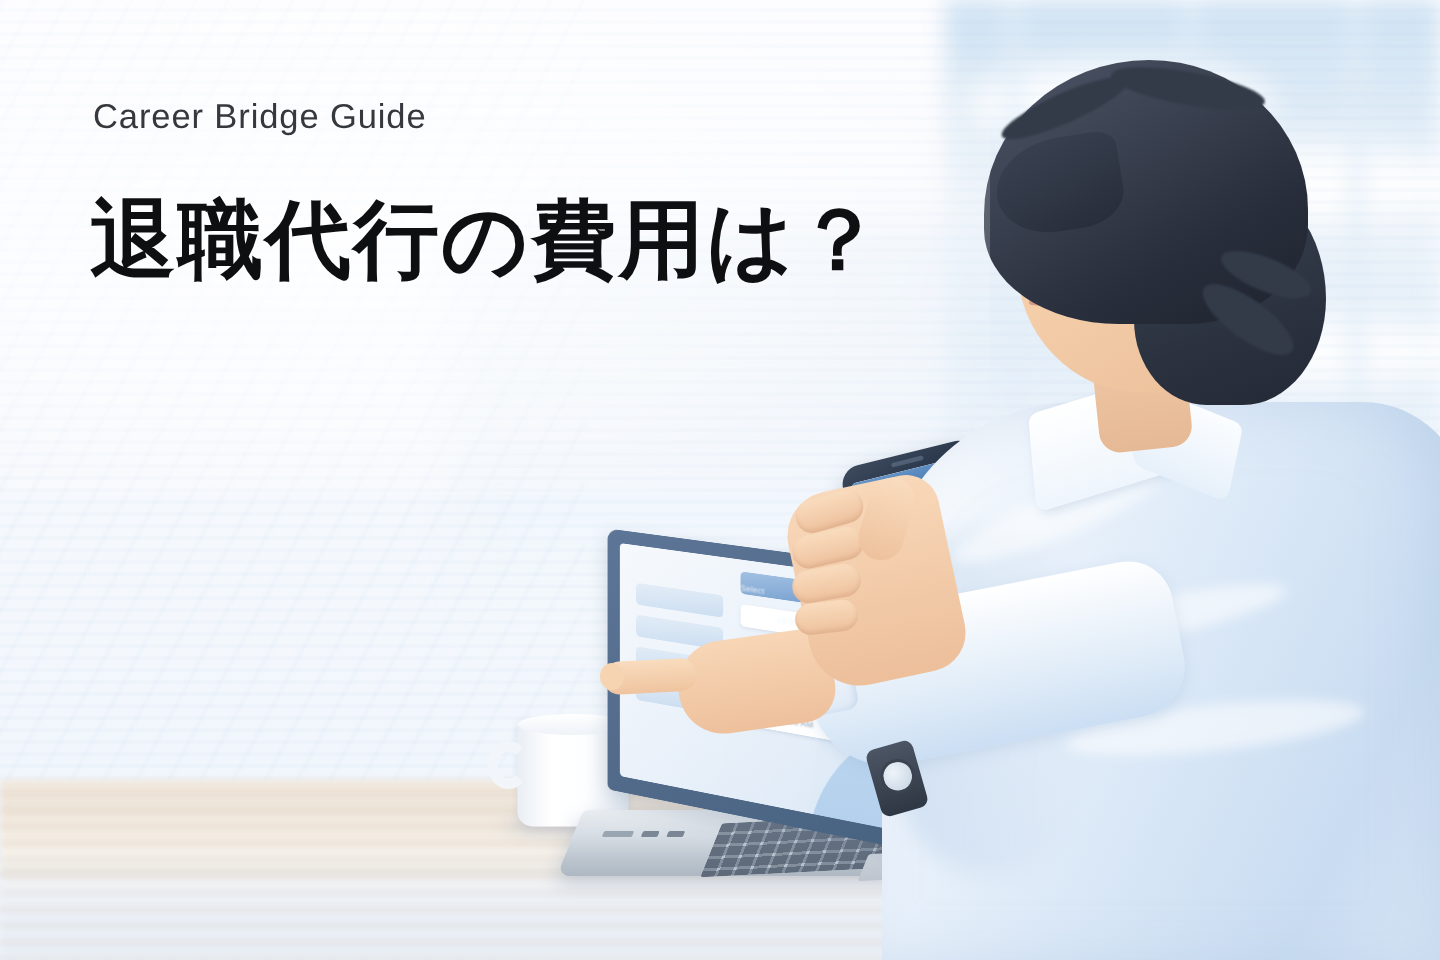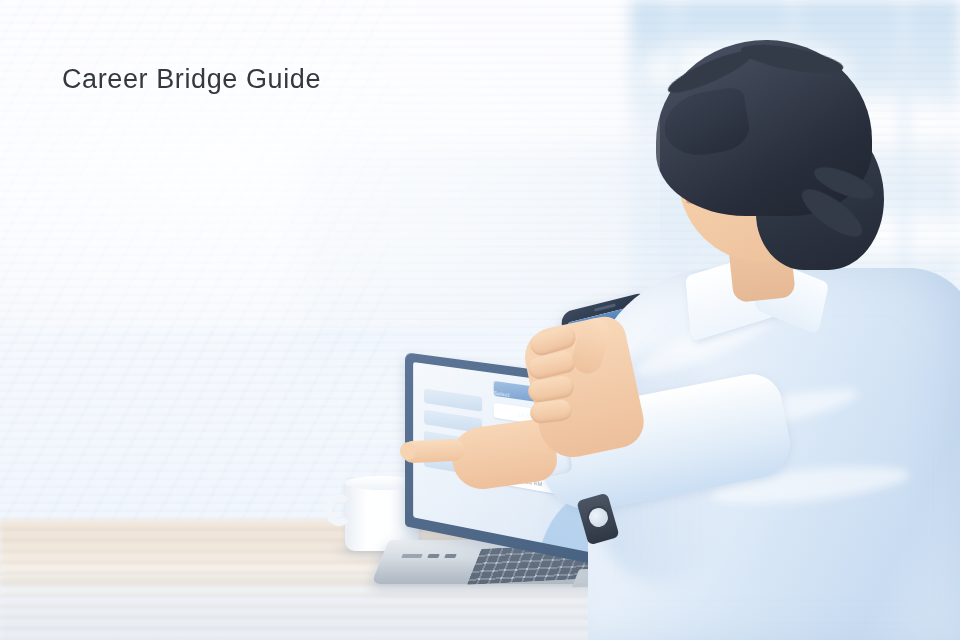--- a/index.html
+++ b/index.html
@@ -382,21 +382,21 @@
   .thumb {
     position:absolute; left:16px; top:318px; width:30px; height:56px;
     background:linear-gradient(to bottom,#f9dcbe,#eec19d);
     border-radius:16px; transform:rotate(16deg);
   }
 
   
   .text-layer { position:absolute; left:0; top:0; width:680px; height:330px; }
   .eyebrow {
     position:absolute; left:62px; top:64px;
-    font-size:27px; font-weight:400; letter-spacing:.6px;
+    font-size:23px; font-weight:400; letter-spacing:.6px;
     color:#35383d;
   }
   .headline {
     position:absolute; left:60px; top:130px;
     font-size:57px; font-weight:700; letter-spacing:1.5px;
     color:#0e0f11; line-height:1.08;
     white-space:nowrap;
   }
   .subtitle {
     position:absolute; left:60px; top:238px;
@@ -564,15 +564,16 @@
       <div class="hair-wisp w1"></div>
       <div class="hair-wisp w2"></div>
       <div class="hair-wisp w3"></div>
       <div class="hair-wisp w4"></div>
     </div>
   </div>
 
   <div class="veil"></div>
   <div class="text-layer">
     <div class="eyebrow">Career Bridge Guide</div>
+    <h1 class="headline">退職代行の費用は？</h1>
   </div>
 
 </div>
 
 </body></html>

